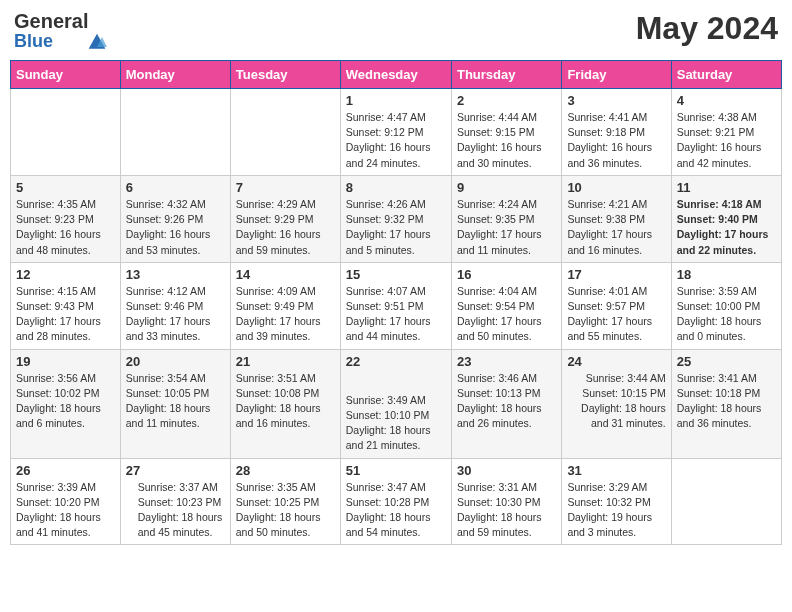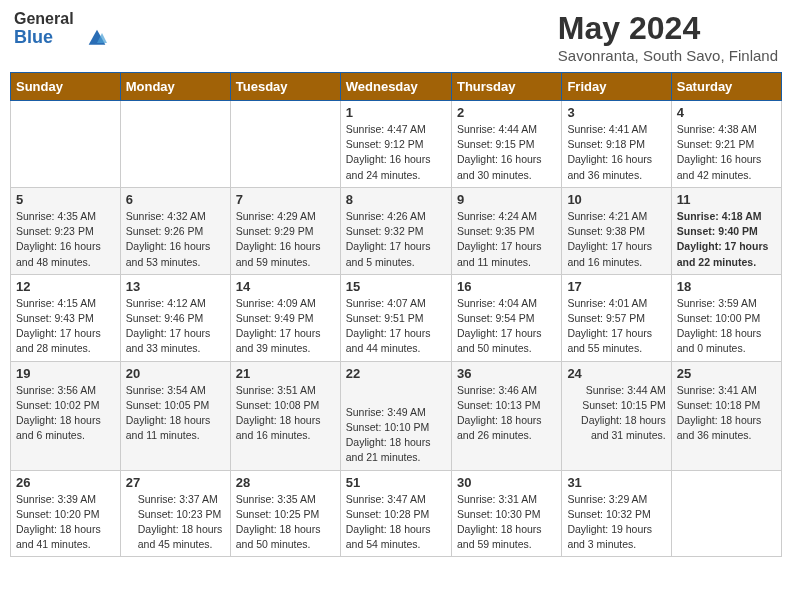--- a/index.html
+++ b/index.html
@@ -20,21 +20,21 @@
     .logo {
       display: flex;
       align-items: center;
     }
     .logo-text {
       display: flex;
       flex-direction: column;
       line-height: 1.1;
     }
     .logo-general {
-      font-size: 16px;
+      font-size: 20px;
       font-weight: bold;
       color: #333;
     }
     .logo-blue {
       font-size: 18px;
       font-weight: bold;
       color: #2a6db5;
     }
     .logo-icon {
       width: 20px;
@@ -52,21 +52,21 @@
     .subtitle {
       font-size: 15px;
       color: #555;
     }
     .calendar {
       width: 100%;
       border-collapse: collapse;
       border: 1px solid #ccc;
     }
     .calendar th {
-      background-color: #a16207;
+      background-color: #ec4899;
       color: #fff;
       text-align: left;
       padding: 6px 5px;
       font-size: 13px;
       font-weight: bold;
       border: 1px solid #1a5da5;
     }
     .calendar td {
       vertical-align: top;
       padding: 4px 5px;
@@ -107,21 +107,20 @@
         <span class="logo-blue">Blue</span>
         <svg class="logo-icon" viewBox="0 0 24 24" fill="#2a6db5">
           <polygon points="12,2 22,20 2,20" fill="#2a6db5"></polygon>
           <polygon points="18,6 24,18 12,18" fill="#4a9fd5" opacity="0.7"></polygon>
         </svg>
       </div>
     </div>
   </div>
   <div class="title-area">
     <div class="main-title">May 2024</div>
-    <div class="subtitle">Savonranta, South Savo, Finland</div>
   </div>
 </div>
 
 <table class="calendar">
   <thead>
     <tr>
     <th>Sunday</th>
         <th>Monday</th>
         <th>Tuesday</th>
         <th>Wednesday</th>
@@ -289,21 +288,21 @@
 and 16 minutes.</div>
         </td>
         <td>
           <span class="day-number">22</span>
           <div class="day-info" style="white-space: pre-line; margin-top: 24px;">Sunrise: 3:49 AM
 Sunset: 10:10 PM
 Daylight: 18 hours
 and 21 minutes.</div>
         </td>
         <td>
-          <span class="day-number">36</span>
+          <span class="day-number">23</span>
           <div class="day-info" style="white-space: pre-line;">Sunrise: 3:46 AM
 Sunset: 10:13 PM
 Daylight: 18 hours
 and 26 minutes.</div>
         </td>
         <td>
           <span class="day-number">24</span>
           <div class="day-info" style="white-space: pre-line; text-align: right;">Sunrise: 3:44 AM
 Sunset: 10:15 PM
 Daylight: 18 hours

